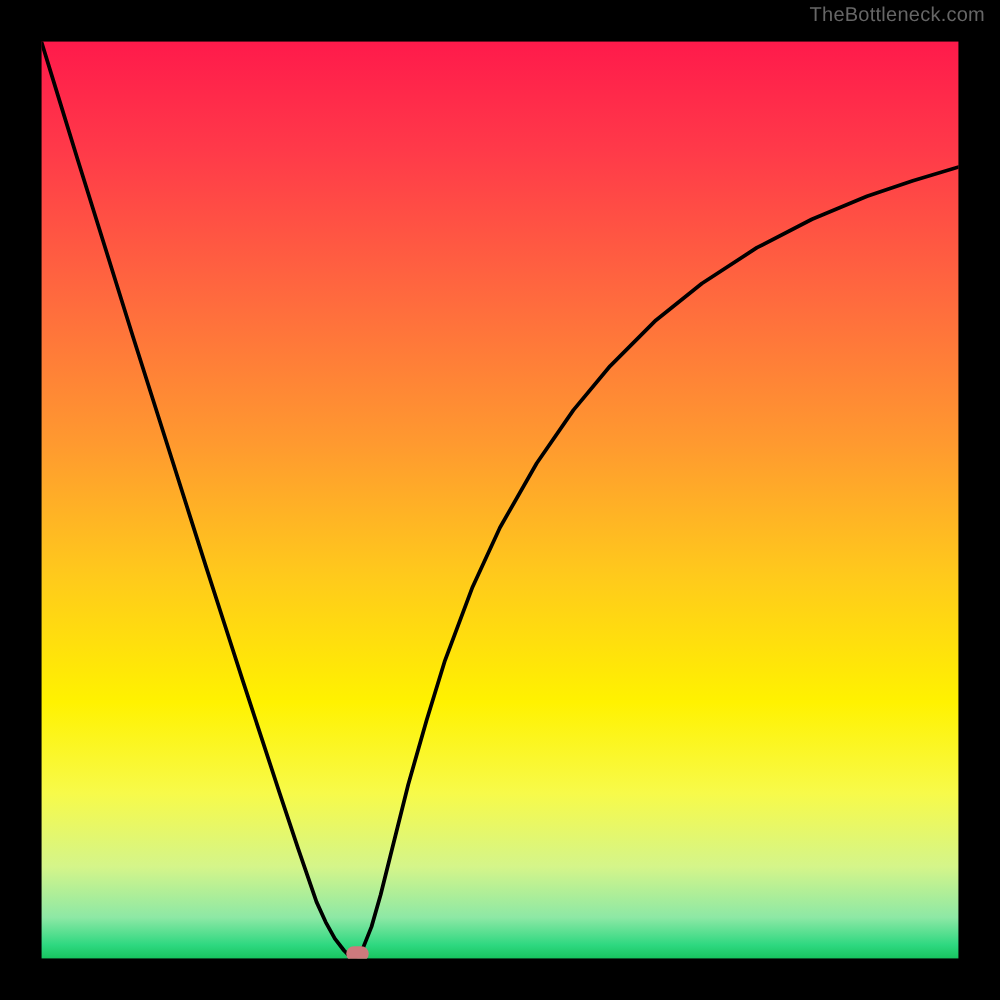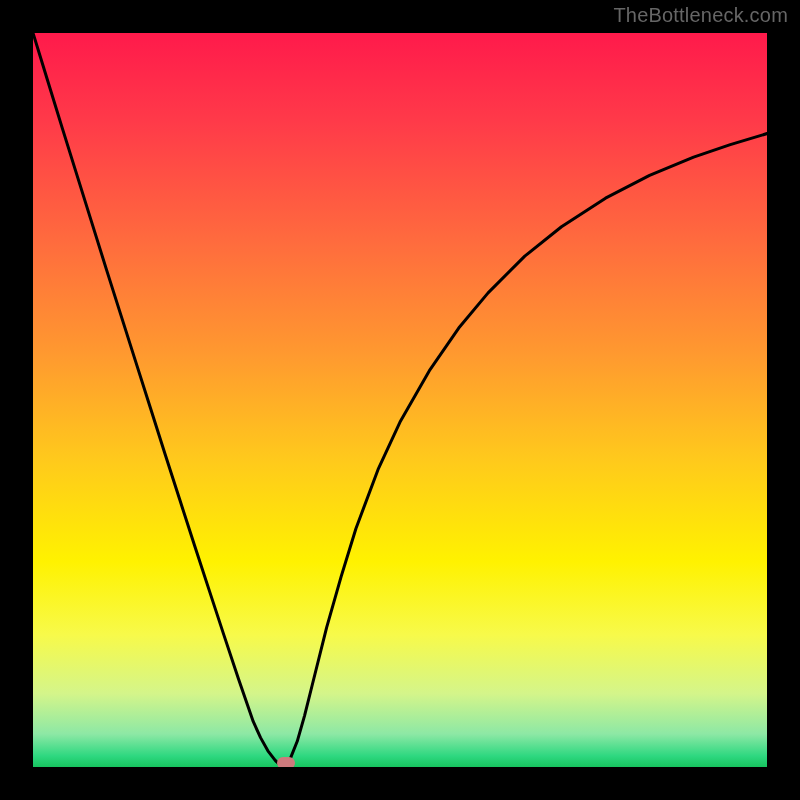--- a/index.html
+++ b/index.html
@@ -25,21 +25,21 @@
     top: 33px;
     width: 734px;
     height: 734px;
     overflow: hidden;
   }
   .watermark {
     position: absolute;
     top: 4px;
     right: 12px;
     color: #666;
-    font-size: 20px;
+    font-size: 16px;
     font-weight: 500;
     letter-spacing: 0.2px;
   }
   svg.curve {
     position: absolute;
     left: 0;
     top: 0;
     width: 734px;
     height: 734px;
   }

